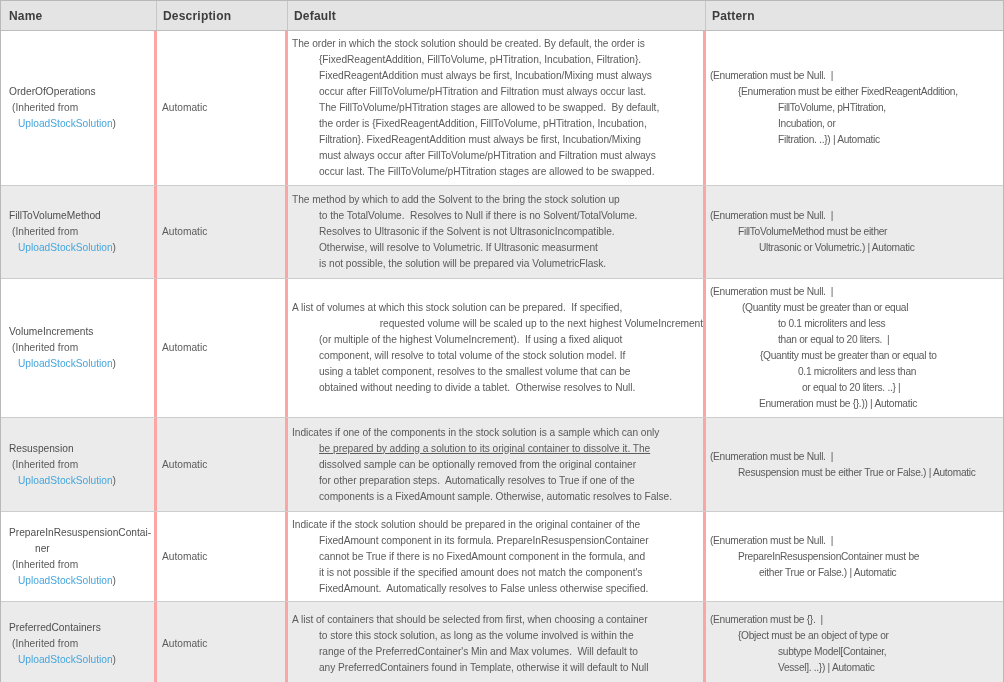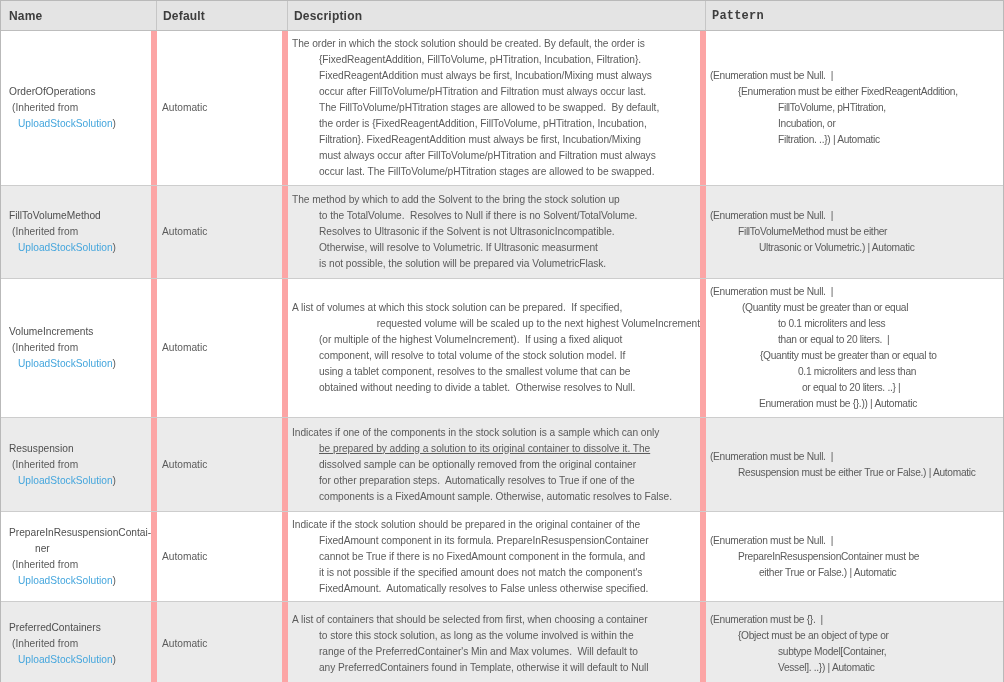--- a/index.html
+++ b/index.html
@@ -11,47 +11,47 @@
   .thead{
     display:grid;grid-template-columns:156px 131px 418px 297px;
     height:30px;background:#e4e4e4;border-bottom:1px solid #bdbdbd;box-sizing:border-box;
   }
   .th{
     display:flex;align-items:center;box-sizing:border-box;
     font-weight:bold;font-size:12px;color:#3d3d3d;letter-spacing:.2px;
     border-right:1px solid #c6c6c6;padding-left:6px;overflow:hidden;
   }
   .th:first-child{padding-left:8px;}
-  .th.last{border-right:none;font-family:Liberation Mono, monospace;}
+  .th.last{border-right:none;}
   .trow{
     display:grid;grid-template-columns:156px 131px 418px 297px;
     box-sizing:border-box;border-bottom:1px solid #cdcdcd;background:#ffffff;
   }
   .trow.alt{background:#ebebeb;}
   .cell{
-    box-sizing:border-box;border-right:6px solid #fca5a5;overflow:hidden;
+    box-sizing:border-box;border-right:3px solid #fca5a5;overflow:hidden;
     display:flex;flex-direction:column;justify-content:center;
     font-size:10.2px;line-height:16px;color:#5b5b5b;
   }
   .cell.last{border-right:none;}
   .cline{white-space:pre;}
   .pname{color:#4f4f4f;}
   .desc-cell .cline{letter-spacing:-0.05px;}
   .pattern-cell .cline{letter-spacing:-0.3px;}
   .doclink{color:#45a6dd;text-decoration:none;cursor:pointer;}
   .bottom-strip{height:3px;background:#ececec;}
 </style>
 </head>
 <body>
 
 <div class="wrap">
   <div class="thead">
     <div class="th">Name</div>
+    <div class="th">Description</div>
     <div class="th">Default</div>
-    <div class="th">Description</div>
     <div class="th last">Pattern</div>
   </div>
   <div id="tbody">
       <div class="trow" style="height: 155px;">
         <div class="cell name-cell">
           <div class="cline pname" style="padding-left: 8px;">OrderOfOperations</div>
           <div class="cline" style="padding-left: 11px;">(Inherited from</div>
           <div class="cline" style="padding-left: 17px;"><a class="doclink">UploadStockSolution</a><span>)</span></div>
         </div>
         <div class="cell default-cell">

